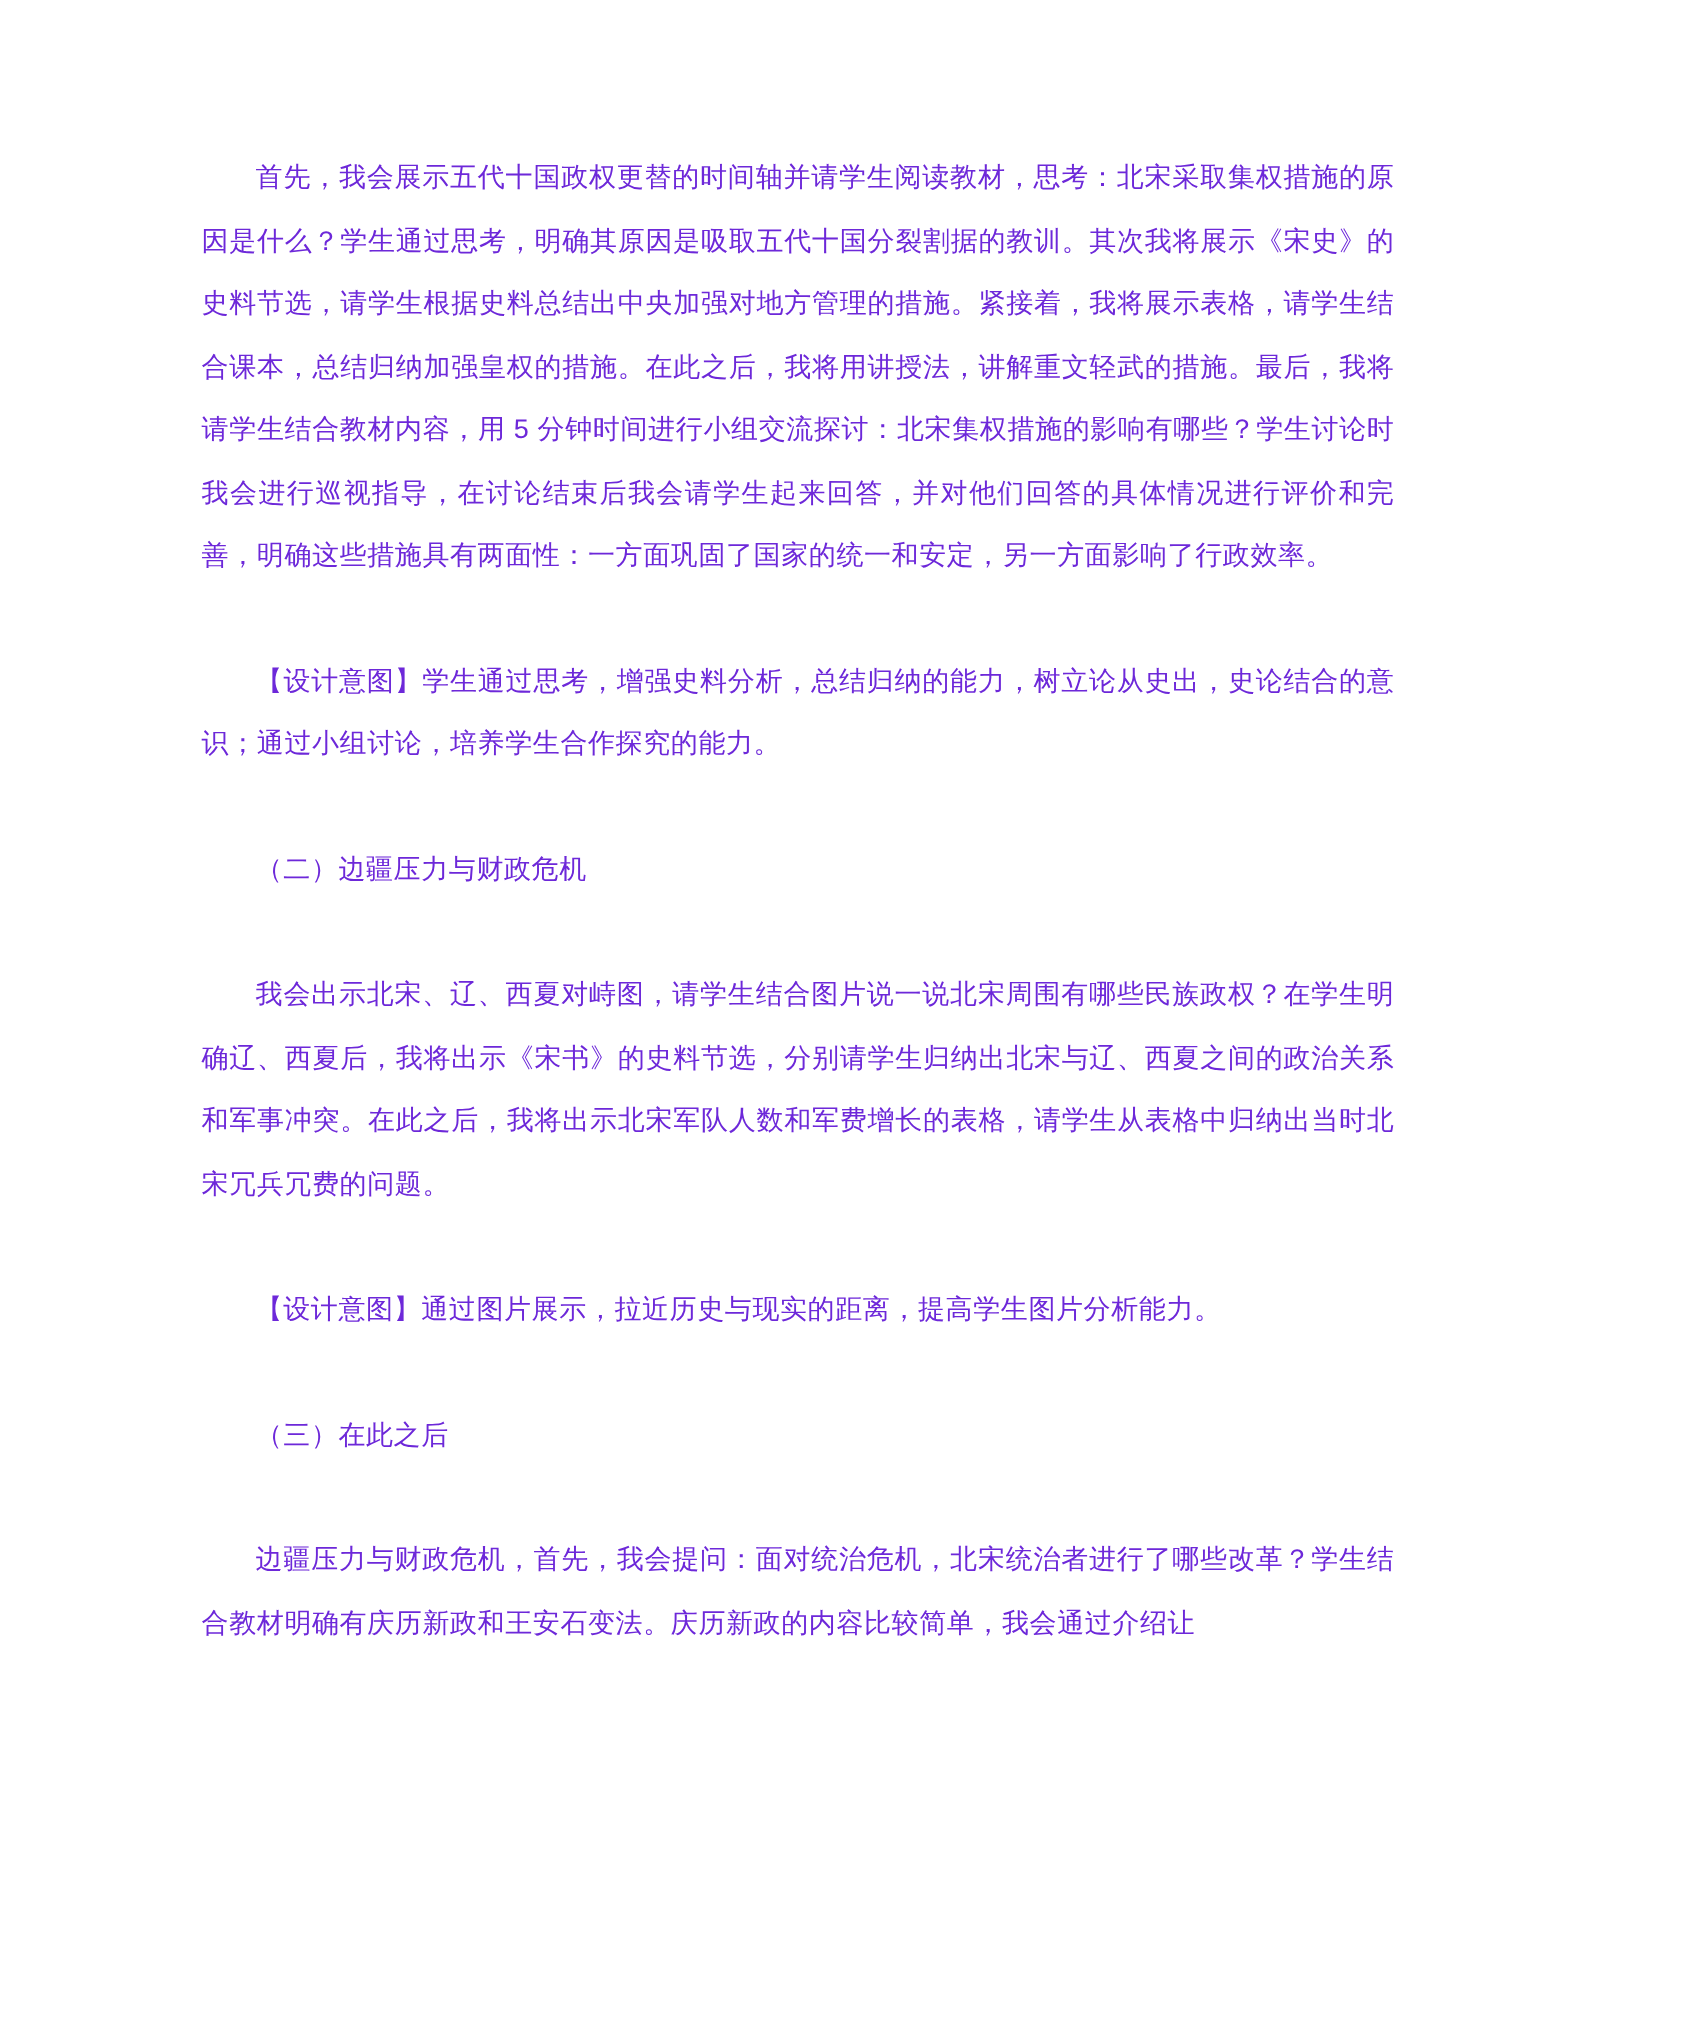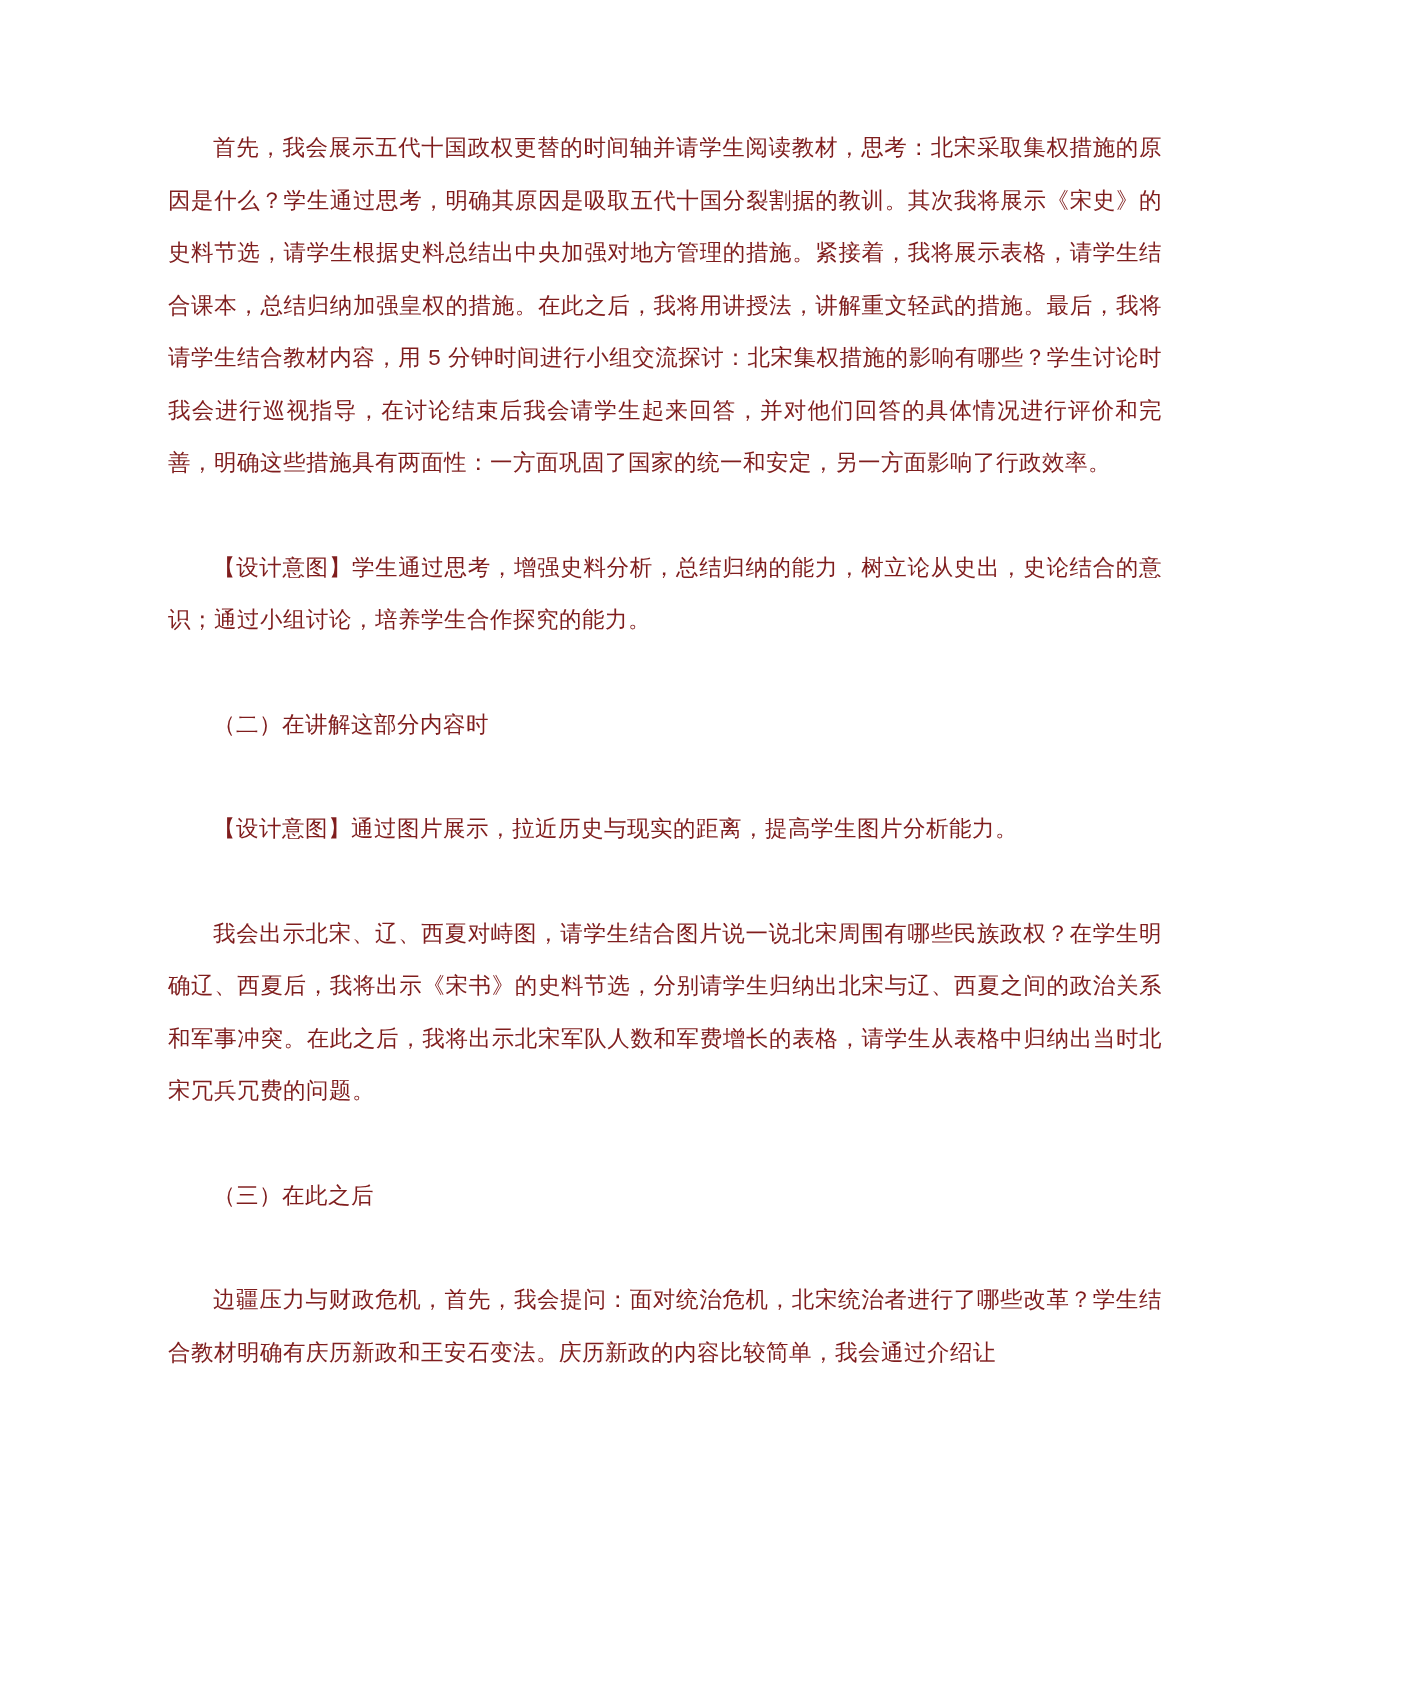--- a/index.html
+++ b/index.html
@@ -18,37 +18,37 @@
     width: 1418px;
     height: 1684px;
     background: #ffffff;
     box-sizing: border-box;
     padding: 122px 256px 0 168px;
   }
   .doc p {
     margin: 0 0 52px 0;
     font-size: 22.5px;
     line-height: 52.5px;
-    color: #7f1d1d;
+    color: #6d28d9;
     letter-spacing: 0.5px;
     text-align: justify;
     text-justify: inter-ideograph;
     text-indent: 2em;
     word-break: break-all;
   }
   .doc p.heading {
     text-align: left;
   }
 </style>
 </head>
 <body>
 
 <div class="page">
   <div class="doc">
     <p>首先，我会展示五代十国政权更替的时间轴并请学生阅读教材，思考：北宋采取集权措施的原因是什么？学生通过思考，明确其原因是吸取五代十国分裂割据的教训。其次我将展示《宋史》的史料节选，请学生根据史料总结出中央加强对地方管理的措施。紧接着，我将展示表格，请学生结合课本，总结归纳加强皇权的措施。在此之后，我将用讲授法，讲解重文轻武的措施。最后，我将请学生结合教材内容，用 5 分钟时间进行小组交流探讨：北宋集权措施的影响有哪些？学生讨论时我会进行巡视指导，在讨论结束后我会请学生起来回答，并对他们回答的具体情况进行评价和完善，明确这些措施具有两面性：一方面巩固了国家的统一和安定，另一方面影响了行政效率。</p>
     <p>【设计意图】学生通过思考，增强史料分析，总结归纳的能力，树立论从史出，史论结合的意识；通过小组讨论，培养学生合作探究的能力。</p>
-    <p class="heading">（二）在讲解这部分内容时</p>
+    <p class="heading">（二）边疆压力与财政危机</p>
+    <p>我会出示北宋、辽、西夏对峙图，请学生结合图片说一说北宋周围有哪些民族政权？在学生明确辽、西夏后，我将出示《宋书》的史料节选，分别请学生归纳出北宋与辽、西夏之间的政治关系和军事冲突。在此之后，我将出示北宋军队人数和军费增长的表格，请学生从表格中归纳出当时北宋冗兵冗费的问题。</p>
     <p>【设计意图】通过图片展示，拉近历史与现实的距离，提高学生图片分析能力。</p>
-    <p>我会出示北宋、辽、西夏对峙图，请学生结合图片说一说北宋周围有哪些民族政权？在学生明确辽、西夏后，我将出示《宋书》的史料节选，分别请学生归纳出北宋与辽、西夏之间的政治关系和军事冲突。在此之后，我将出示北宋军队人数和军费增长的表格，请学生从表格中归纳出当时北宋冗兵冗费的问题。</p>
     <p class="heading">（三）在此之后</p>
     <p>边疆压力与财政危机，首先，我会提问：面对统治危机，北宋统治者进行了哪些改革？学生结合教材明确有庆历新政和王安石变法。庆历新政的内容比较简单，我会通过介绍让</p>
   </div>
 </div>
 
 </body></html>

